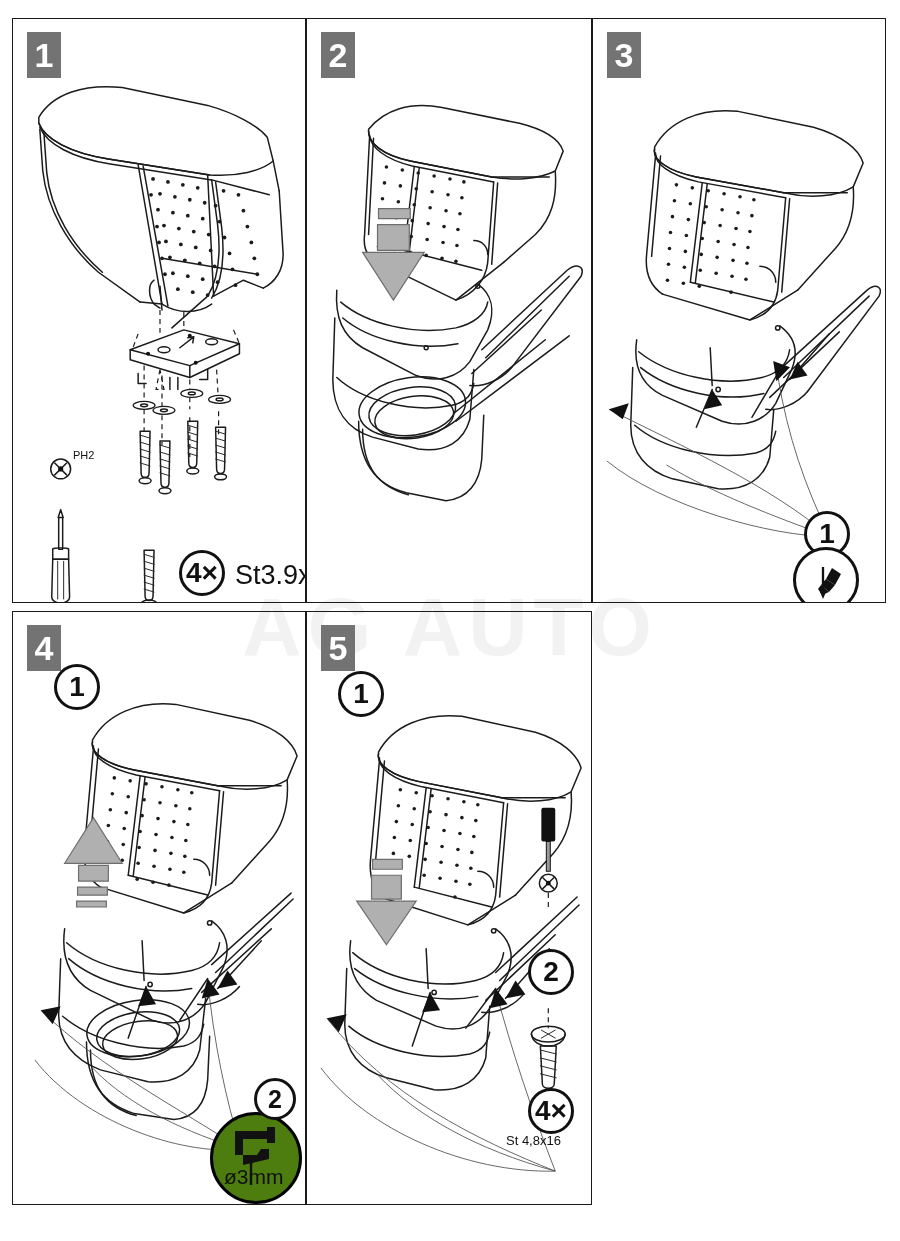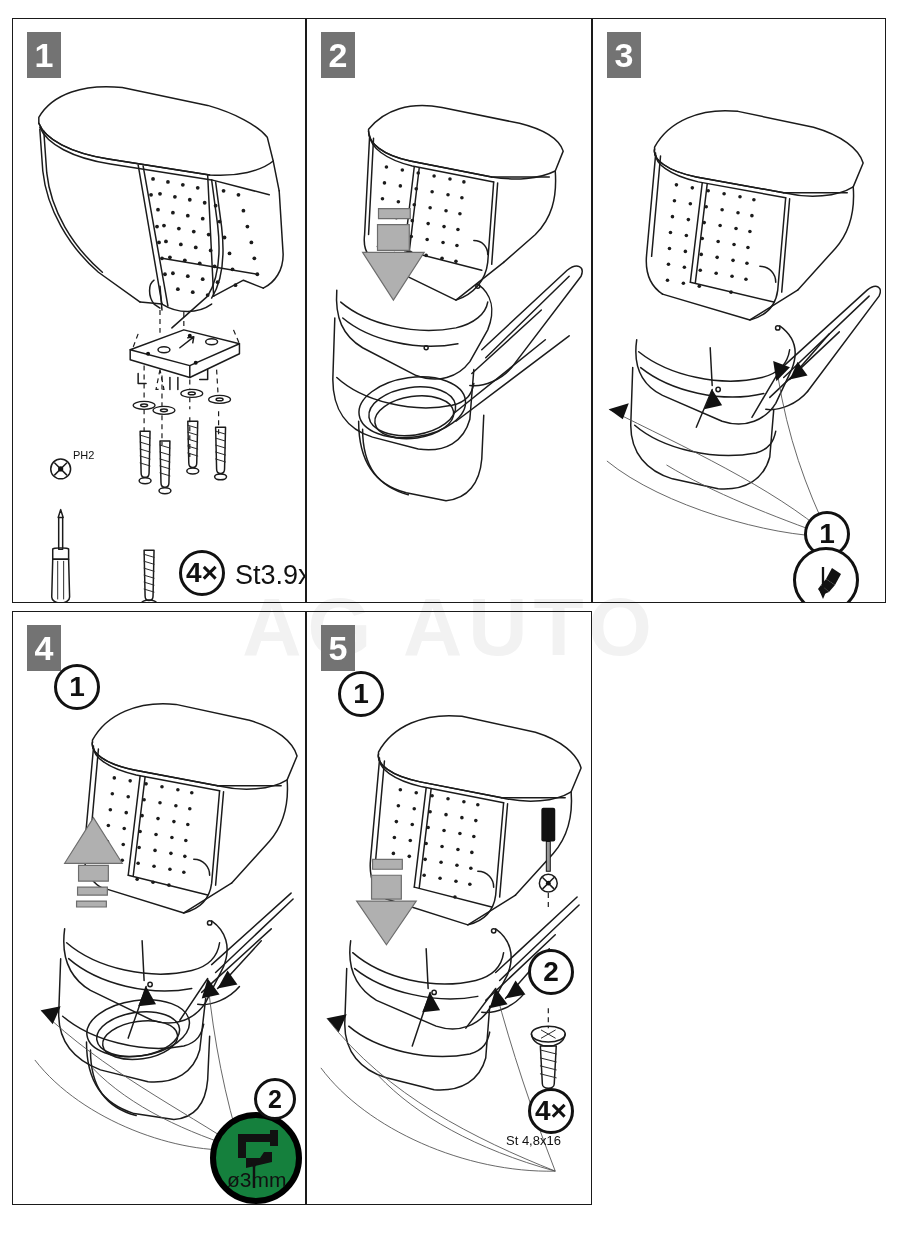--- a/index.html
+++ b/index.html
@@ -560,21 +560,21 @@
         <path class="ln" d="M250 330 L206 378"></path>
         <path class="blk" d="M206 378 L216 360 L226 374 Z"></path>
         <path class="ln" d="M116 428 L134 376"></path>
         <path class="blk" d="M134 376 L126 396 L144 394 Z"></path>
       </g>
     </svg>
 
     <div class="circ circ-lg" style="left:41px;top:52px;">1</div>
     <div class="circ circ-md" style="left:241px;top:466px;">2</div>
 
-    <div style="position:absolute;left:197px;top:500px;width:92px;height:92px;border:6px solid #000000;border-radius:50%;background:#15803d;z-index:5;box-sizing:border-box;overflow:hidden;">
+    <div style="position:absolute;left:197px;top:500px;width:92px;height:92px;border:3px solid #000000;border-radius:50%;background:#4d7c0f;z-index:5;box-sizing:border-box;overflow:hidden;">
       <svg width="86" height="86" viewBox="0 0 86 86" style="position:absolute;left:0;top:0;">
         <path fill="#111" d="M22 16 L54 16 L54 24 L30 24 L30 40 L22 40 Z"></path>
         <path fill="#111" d="M54 12 L62 12 L62 28 L54 28 Z"></path>
         <path fill="#111" d="M30 40 L44 40 L48 34 L56 34 L56 44 L30 50 Z"></path>
         <path fill="none" stroke="#111" stroke-width="2.4" d="M38 48 L38 70"></path>
         <path fill="#111" d="M35 44 L41 44 L38 52 Z"></path>
       </svg>
       <div class="label-txt txt-drill" style="left:11px;top:50px;font-size:21px;">ø3mm</div>
     </div>
   </div>

